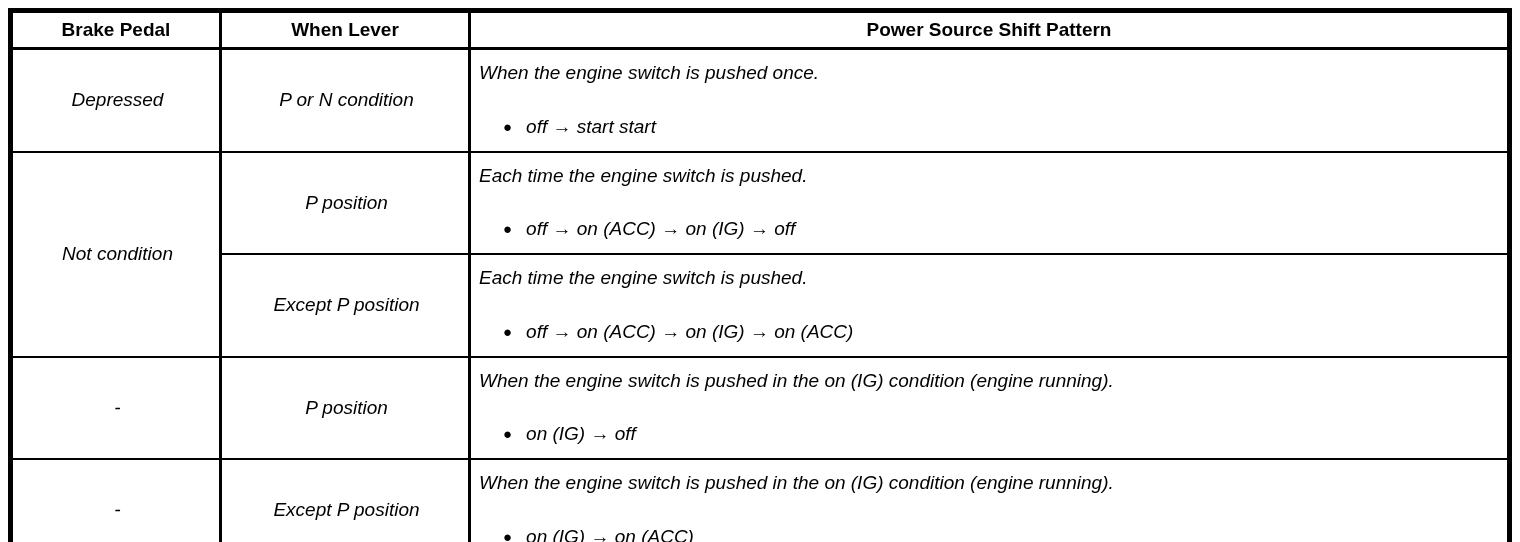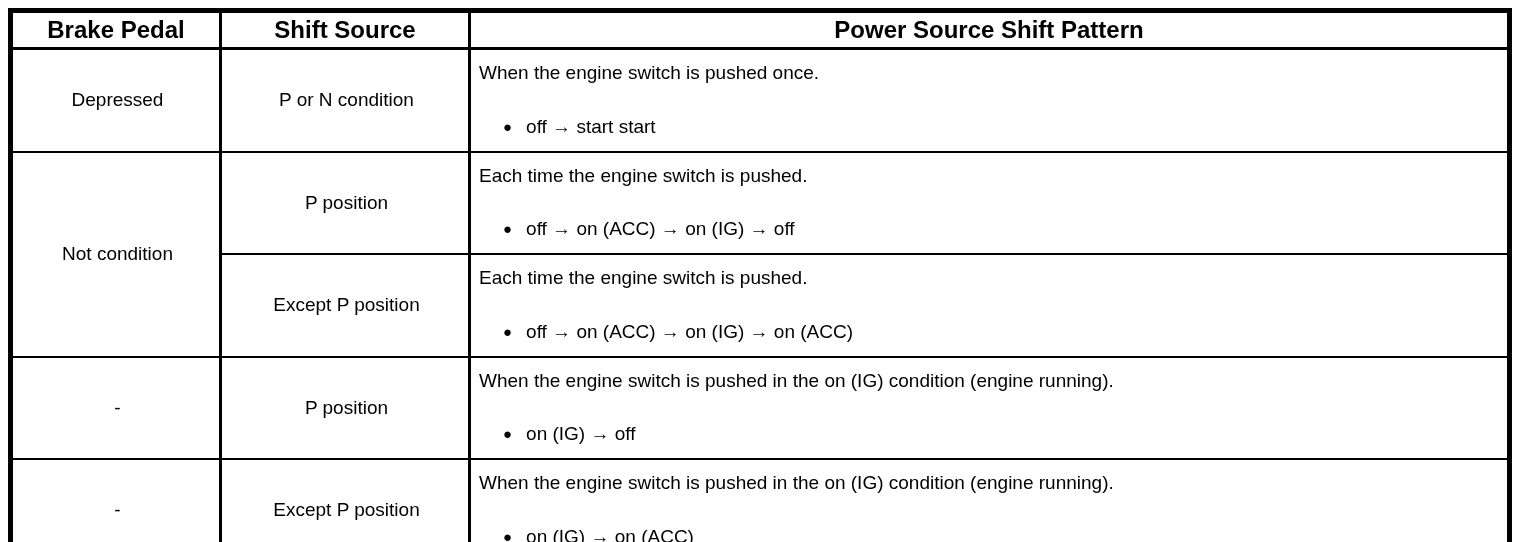--- a/index.html
+++ b/index.html
@@ -27,33 +27,34 @@
   }
   .doc-table th, .doc-table td {
     border: 2px solid #000000;
     border-left-width: 3px;
     border-right-width: 3px;
     padding: 0;
     background: #ffffff;
   }
   .doc-table thead th {
     border-bottom-width: 3px;
-    font-size: 24px;
+    font-size: 19px;
     font-weight: bold;
     text-align: center;
     vertical-align: middle;
     height: 34px;
     line-height: 1.1;
   }
   .col-brake  { width: 206px; }
   .col-shift  { width: 246px; }
   .col-pattern{ width: auto; }
   .doc-table td {
     font-size: 19px;
     line-height: 1.25;
+    font-style: italic;
   }
   td.cell-brake, td.cell-shift {
     vertical-align: middle;
     text-align: center;
     padding-left: 7px;
     padding-right: 4px;
   }
   td.cell-pattern {
     vertical-align: top;
     text-align: left;
@@ -78,21 +79,21 @@
   tr.row-4 { height: 98px; }
   tr.row-5 { height: 89px; }
 </style>
 </head>
 <body>
 
 <table class="doc-table">
   <thead>
     <tr>
       <th class="col-brake">Brake Pedal</th>
-      <th class="col-shift">Shift Source</th>
+      <th class="col-shift">When Lever</th>
       <th class="col-pattern">Power Source Shift Pattern</th>
     </tr>
   </thead>
   <tbody>
     <tr class="row-1">
       <td class="cell-brake">Depressed</td>
       <td class="cell-shift">P or N condition</td>
       <td class="cell-pattern">
         <div class="pattern-condition">When the engine switch is pushed once.</div>
         <div class="pattern-sequence"><span class="bullet-glyph">●</span><span>off → start start</span></div>

